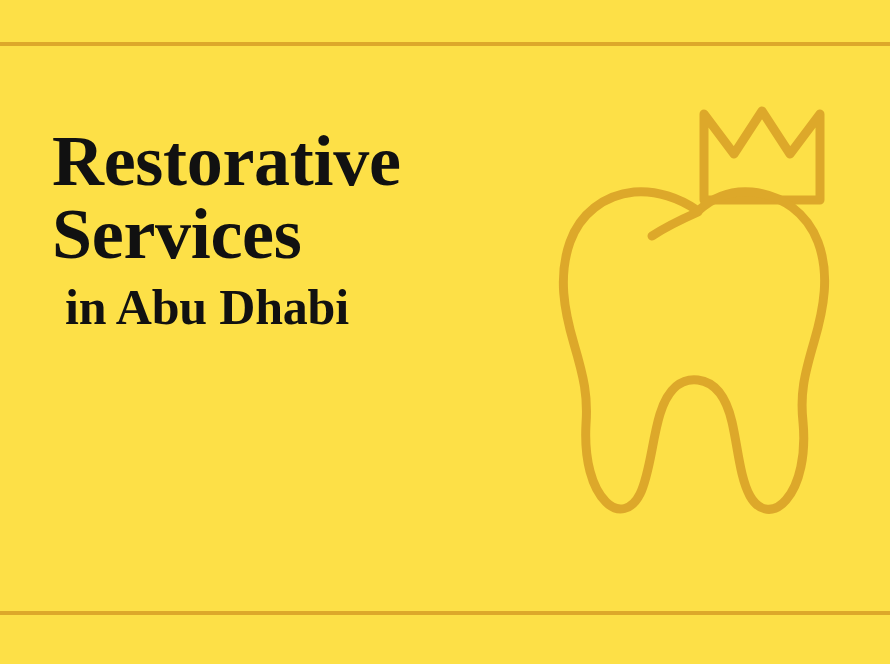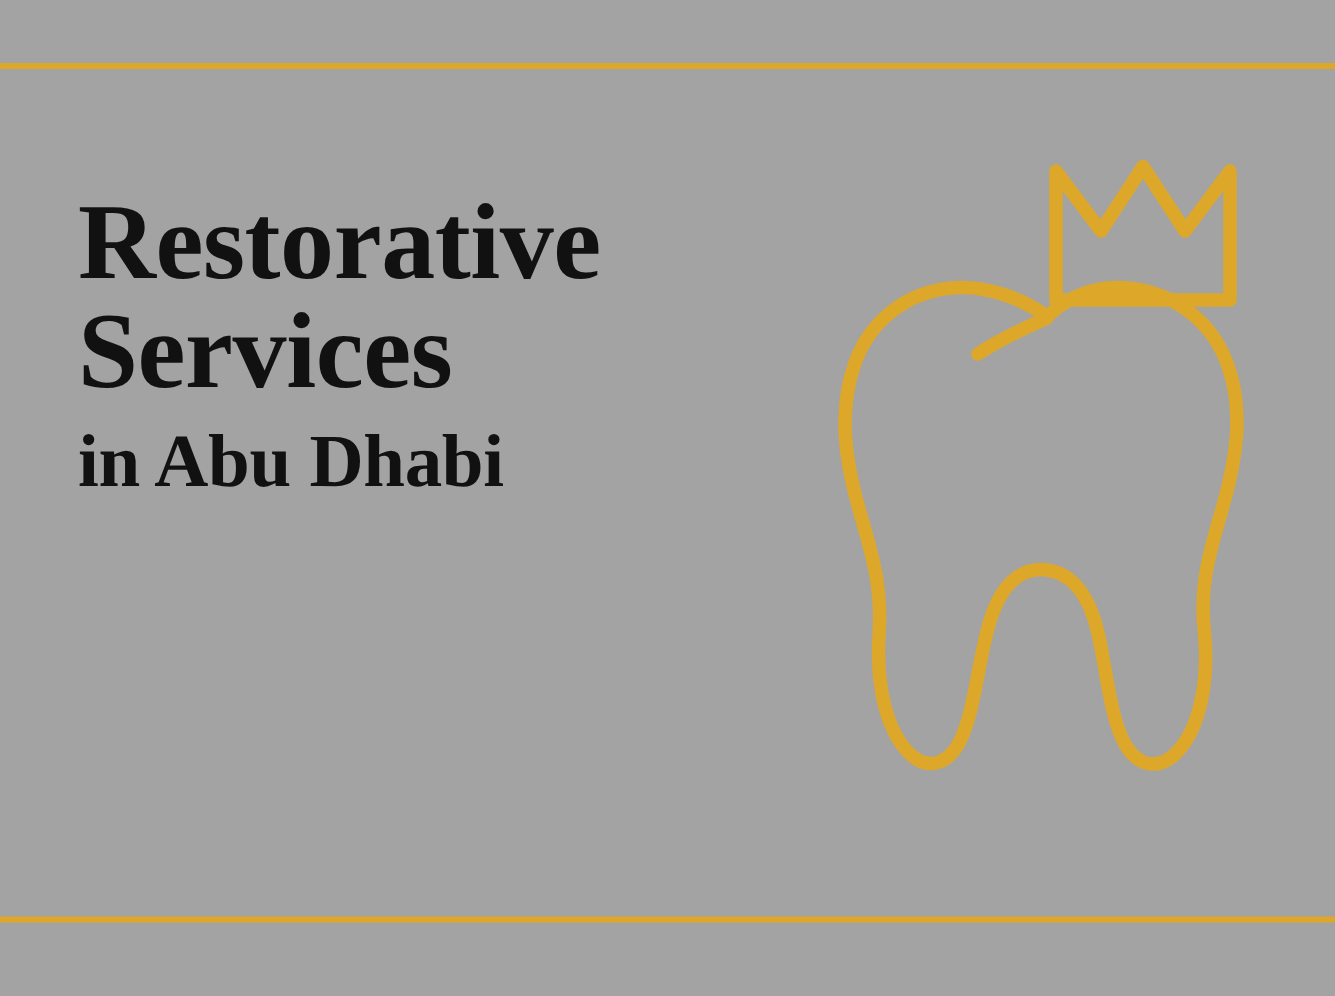--- a/index.html
+++ b/index.html
@@ -73,28 +73,28 @@
   }
   #artwork svg {
     display: block;
     width: 300px;
     height: 430px;
   }
 </style>
 </head>
 <body style="background: rgb(255, 254, 240);">
 
-<div id="banner" style="background: #a3a3a3;">
+<div id="banner" style="background: #fde047;">
 
   <div id="frame" style="border-color: rgb(221, 168, 42); border-width: 4px; border-radius: 26px;"></div>
 
   <div id="headline">
     <div class="hl-line hl-major" style="color: rgb(17, 17, 17);">Restorative</div>
     <div class="hl-line hl-major" style="color: rgb(17, 17, 17);">Services</div>
-    <div class="hl-line hl-minor" style="color: rgb(17, 17, 17);">in Abu Dhabi</div>
+    <div class="hl-line hl-minor" style="color: rgb(17, 17, 17); margin-left: 13px;">in Abu Dhabi</div>
   </div>
 
   <div id="artwork">
     <svg viewBox="0 0 300 430" xmlns="http://www.w3.org/2000/svg">
       <g fill="none" stroke="#dda82a" stroke-width="9" stroke-linecap="round" stroke-linejoin="round">
 
         <path d="M156 104 L156 18 L186 58 L214 15 L242 58 L272 18 L272 104 Z"></path>
 
         <path d="M150 115
                  C 132 102 108 94 86 96

